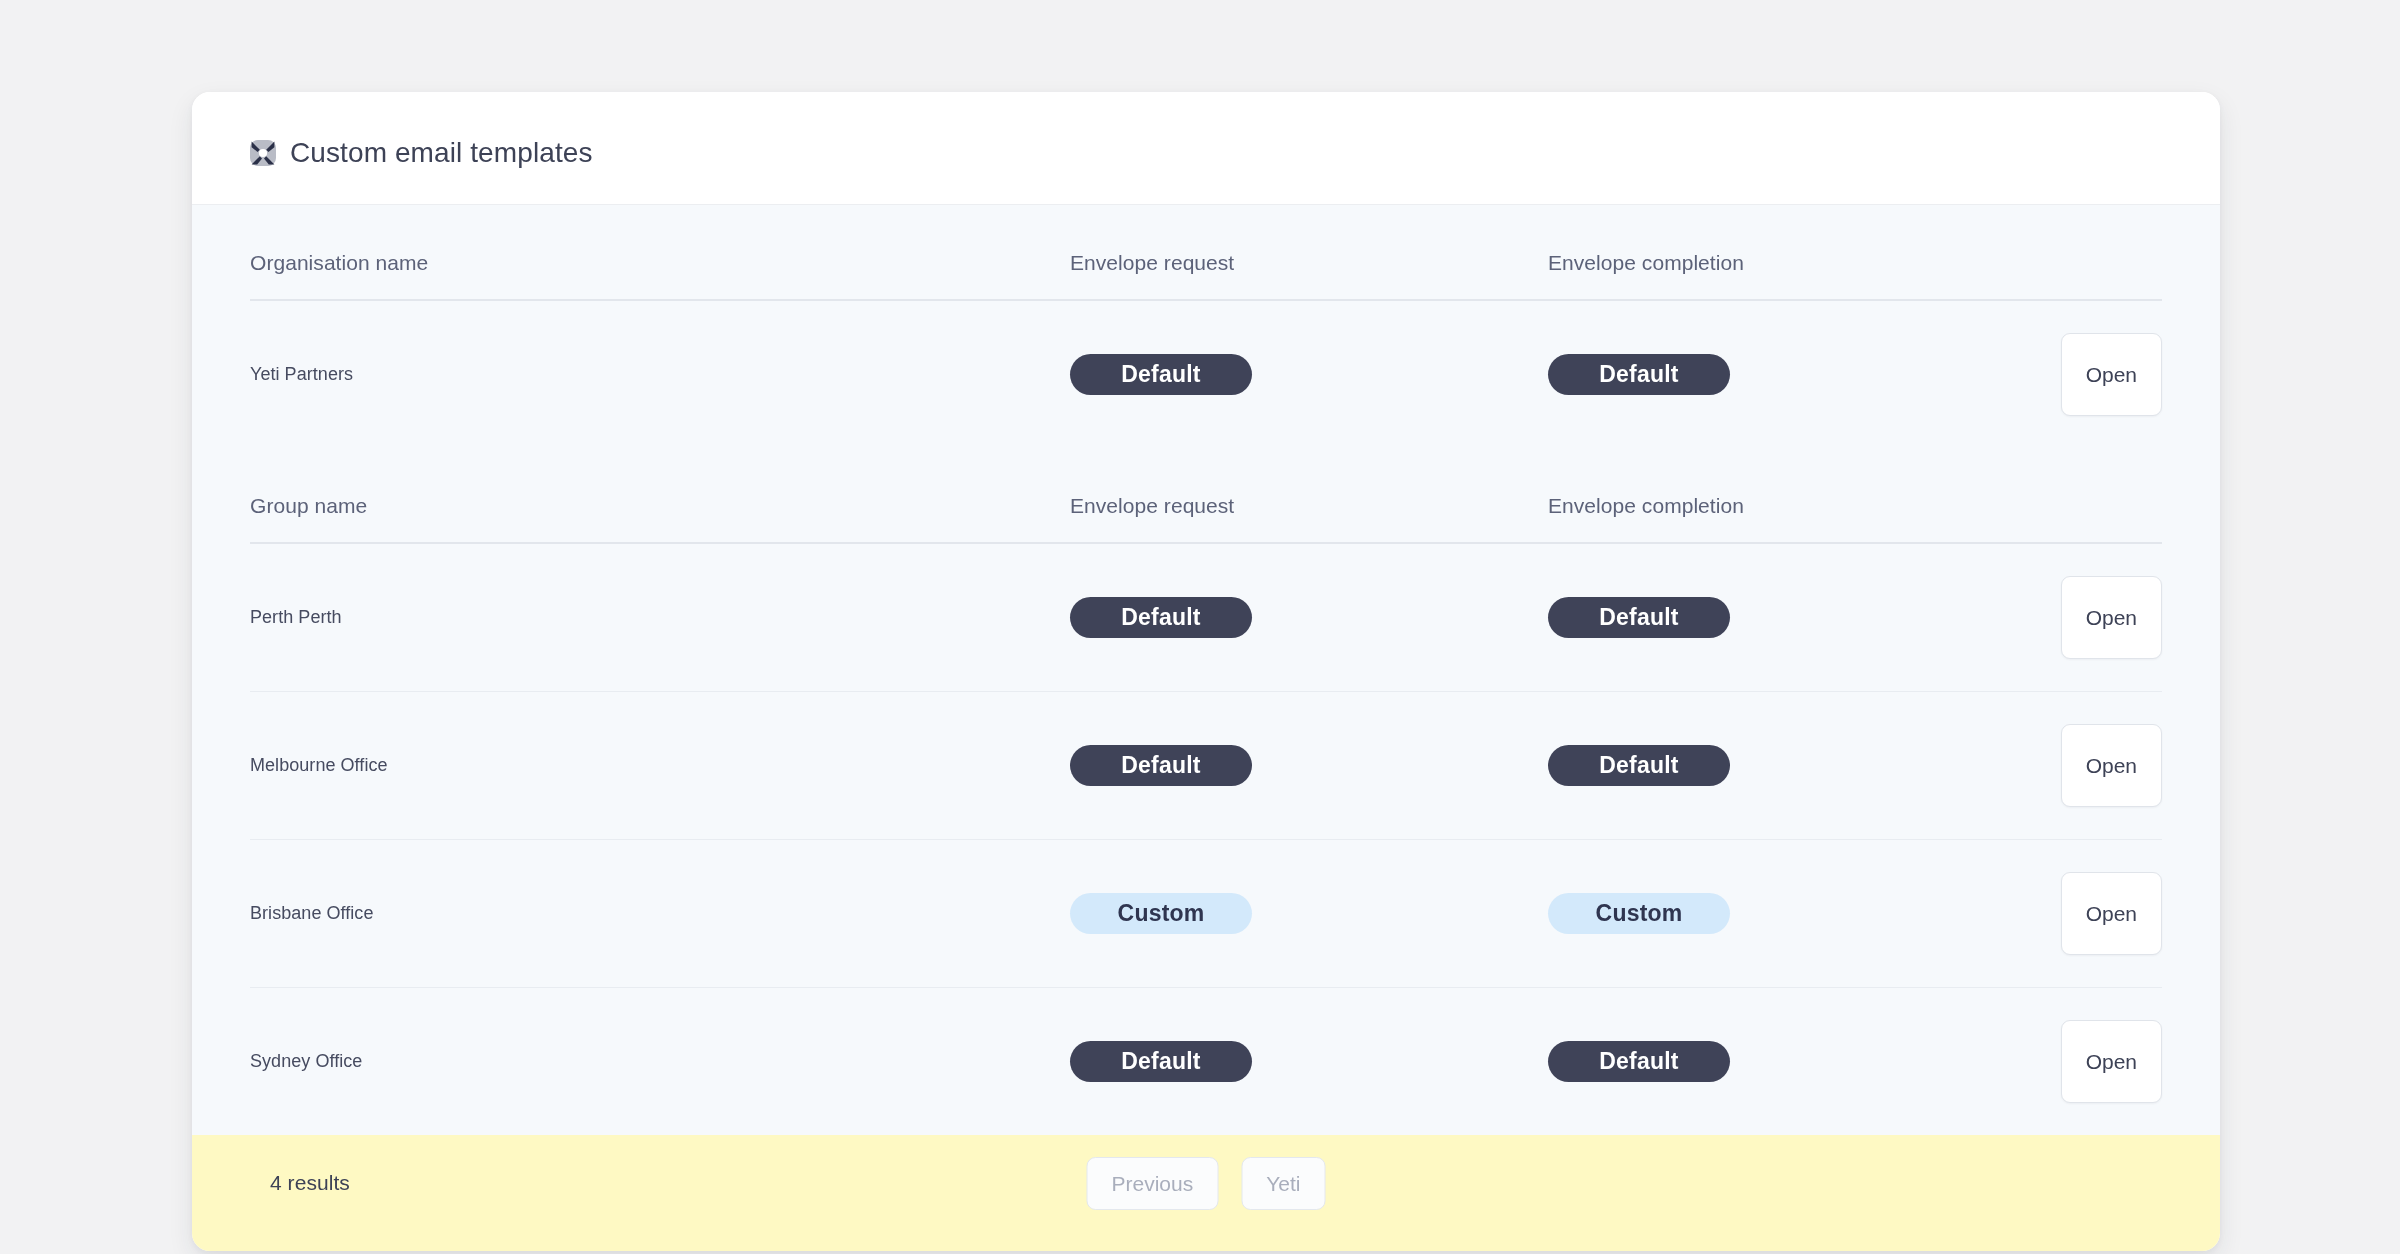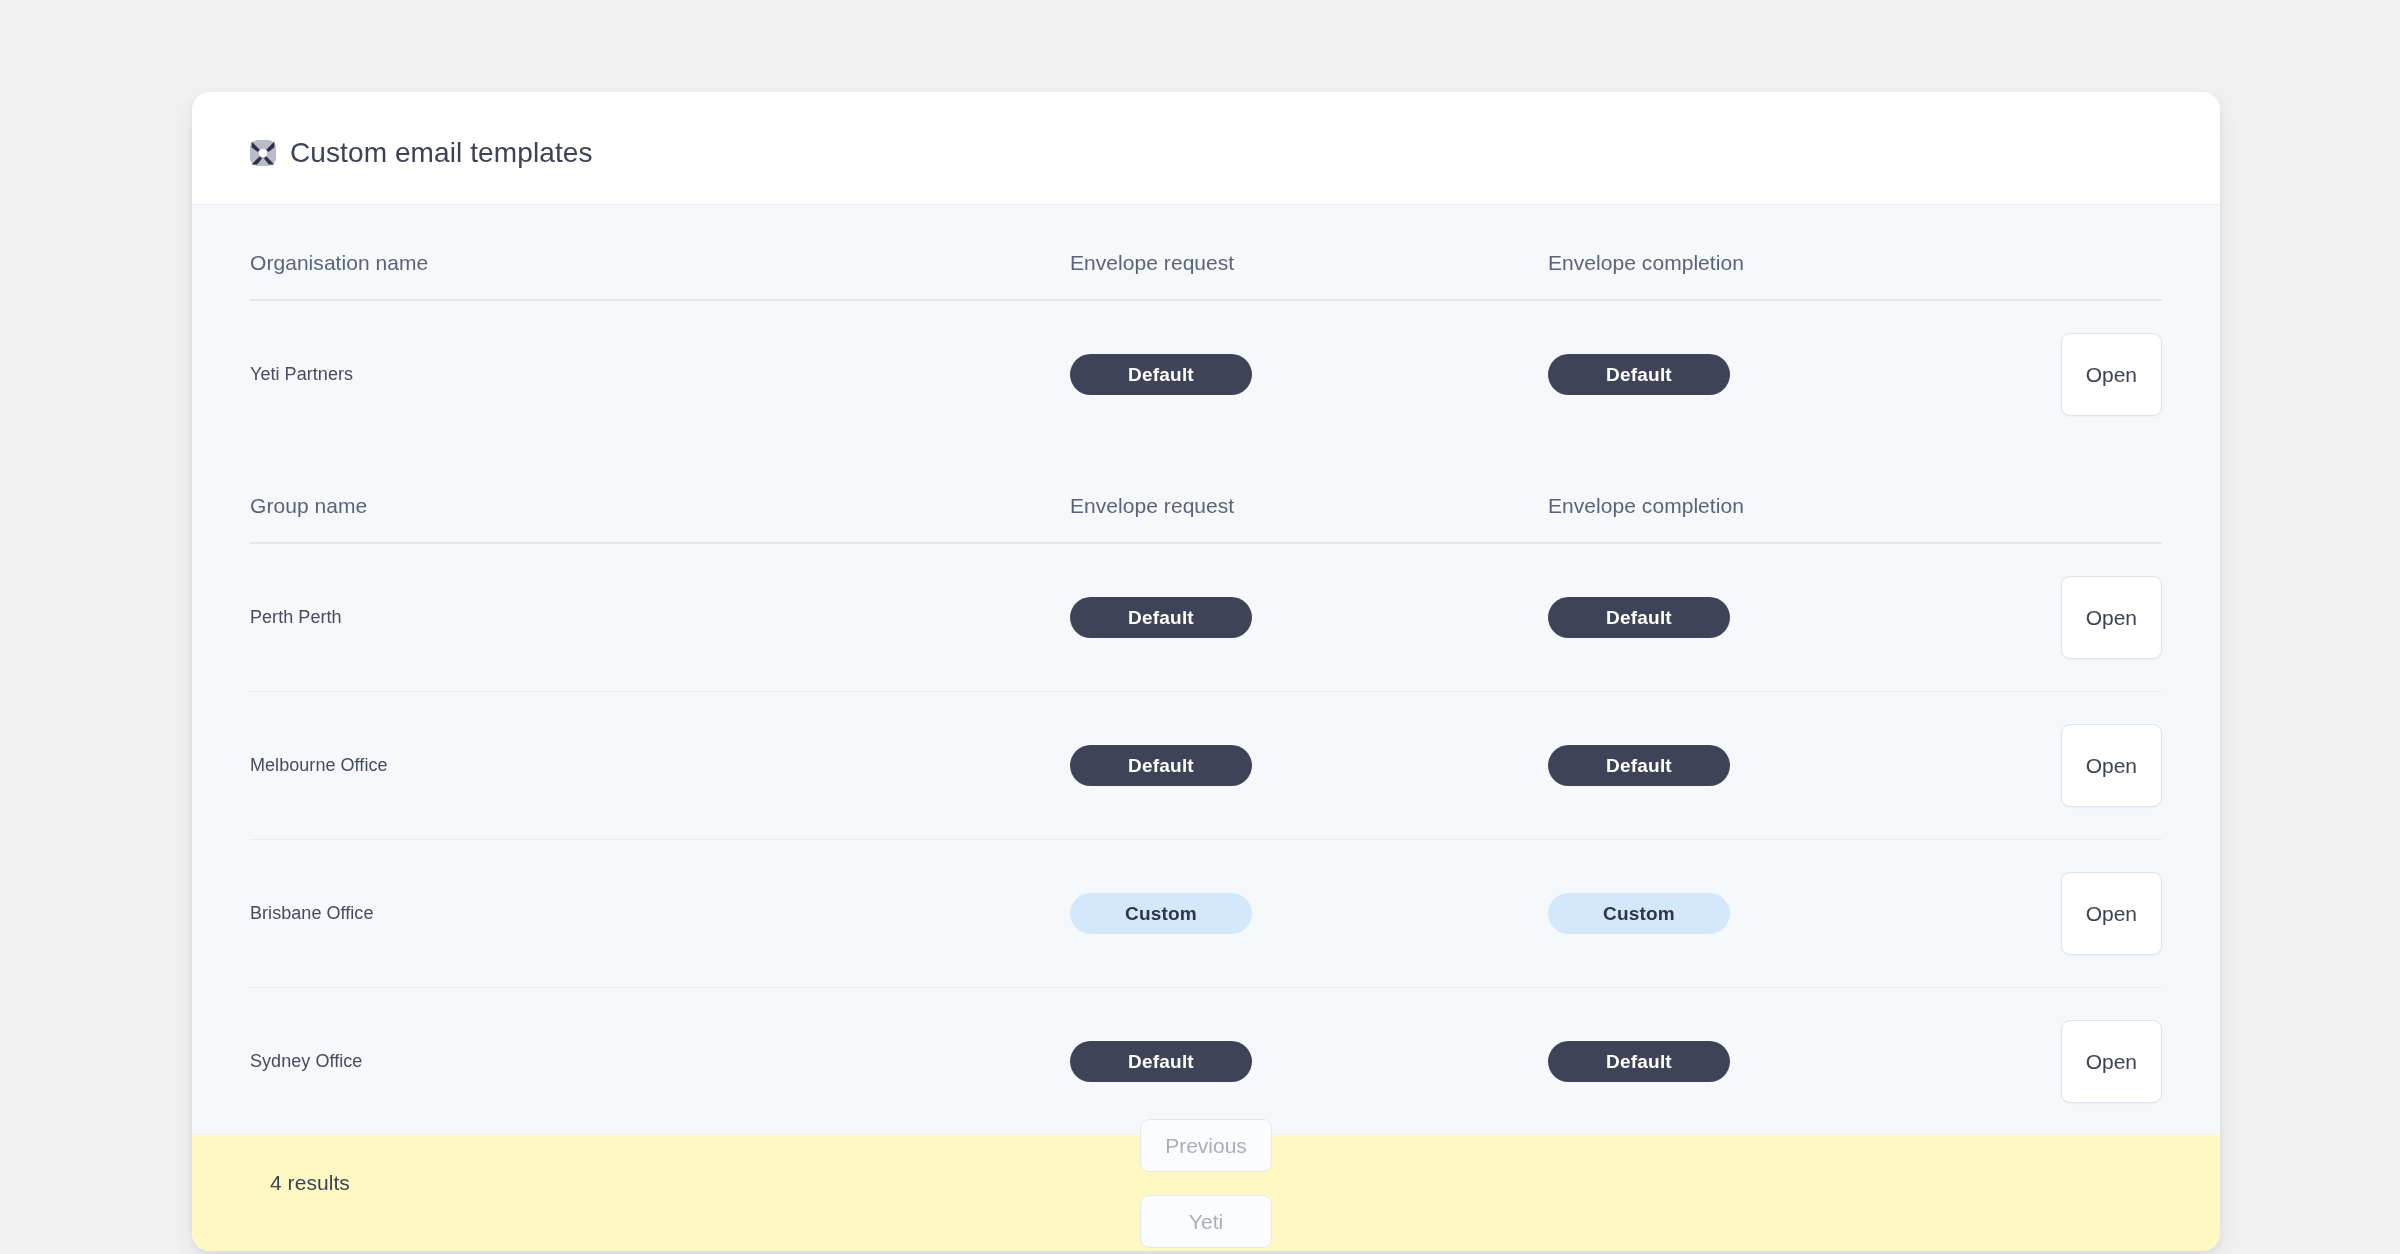--- a/index.html
+++ b/index.html
@@ -114,21 +114,21 @@
     letter-spacing: 0.05px;
   }
 
   
   .badge {
     display: inline-block;
     min-width: 182px;
     text-align: center;
     padding: 9px 20px;
     border-radius: 999px;
-    font-size: 19px;
+    font-size: 23px;
     font-weight: 700;
     letter-spacing: 0.2px;
     line-height: 23px;
   }
 
   .badge--default {
     background: #3f4358;
     color: #ffffff;
   }
 
@@ -170,21 +170,20 @@
     color: #3d4256;
     letter-spacing: 0.05px;
   }
 
   .pager {
     position: absolute;
     left: 50%;
     transform: translateX(-50%);
     display: flex;
     gap: 23px;
-    flex-direction: column;
   }
 
   .btn-page {
     padding: 13px 24px;
     background: #fbfcfd;
     border: 1px solid #e4e8ee;
     border-radius: 9px;
     font-size: 21px;
     line-height: 25px;
     color: #a9aebc;

